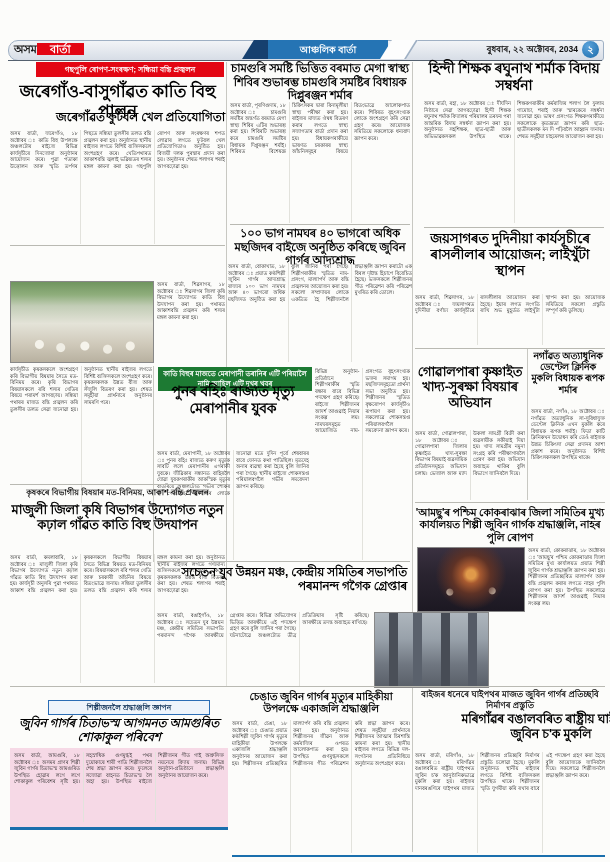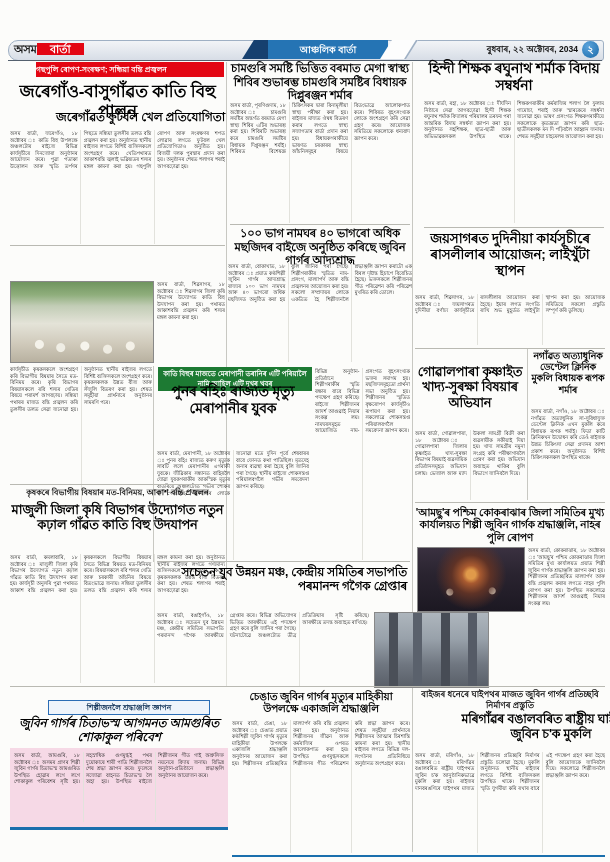--- a/index.html
+++ b/index.html
@@ -15,21 +15,21 @@
   .wedge-navy{left:248px;top:40px;width:26px;height:19px;background:#16406f;transform:skewX(-32deg);}
   .sect-box{left:268px;top:40px;width:120px;height:19px;background:#2574b4;color:#fff;
             font-size:9.5px;font-weight:bold;text-align:center;line-height:19px;}
   .wedge-lite{left:386px;top:40px;width:24px;height:19px;background:#fdfdfd;transform:skewX(-32deg);border-right:2px solid #9fb0c4;}
   .date-line{left:430px;top:43px;width:148px;font-size:8.5px;font-weight:bold;text-align:right;color:#111;}
   .page-circle{left:582px;top:41px;width:17px;height:17px;border-radius:50%;
                background:radial-gradient(circle at 35% 30%,#5aa3dc,#1b6aa8);color:#fff;
                font-size:10px;font-weight:bold;text-align:center;line-height:17px;}
   .hdr-rule{left:8px;top:60px;width:594px;height:1px;background:#54606e;}
   
-  .kicker-red{background:#e30613;color:#fff;font-weight:bold;font-size:7.5px;text-align:left;line-height:15px;height:15px;}
+  .kicker-red{background:#e30613;color:#fff;font-weight:bold;font-size:7.5px;text-align:center;line-height:15px;height:15px;}
   .kicker-green{background:#1d7a33;color:#fff;font-weight:bold;font-size:7px;text-align:center;line-height:1.45;padding:2px 2px;}
   .kicker-box{border:1px solid #2b6db5;background:#eef4fb;color:#0d2f55;font-weight:bold;font-size:7.5px;text-align:center;line-height:13px;height:13px;}
   .kicker-plain{font-weight:bold;font-size:8px;text-align:center;line-height:1.35;color:#111;}
   .hl{font-weight:bold;text-align:center;line-height:1.18;color:#000;letter-spacing:-0.2px;}
   .body-text{font-size:5px;line-height:1.32;text-align:justify;color:#1c1c1c;column-gap:6px;
              column-rule:1px solid #e2e2dc;overflow:hidden;word-break:break-word;}
   .c1{column-count:1}.c2{column-count:2}.c3{column-count:3}
   .vrule{width:1px;background:#c8c8c2;}
   .hrule{height:1px;background:#b9b9b2;}
   .photo{border:1px solid #888;}

